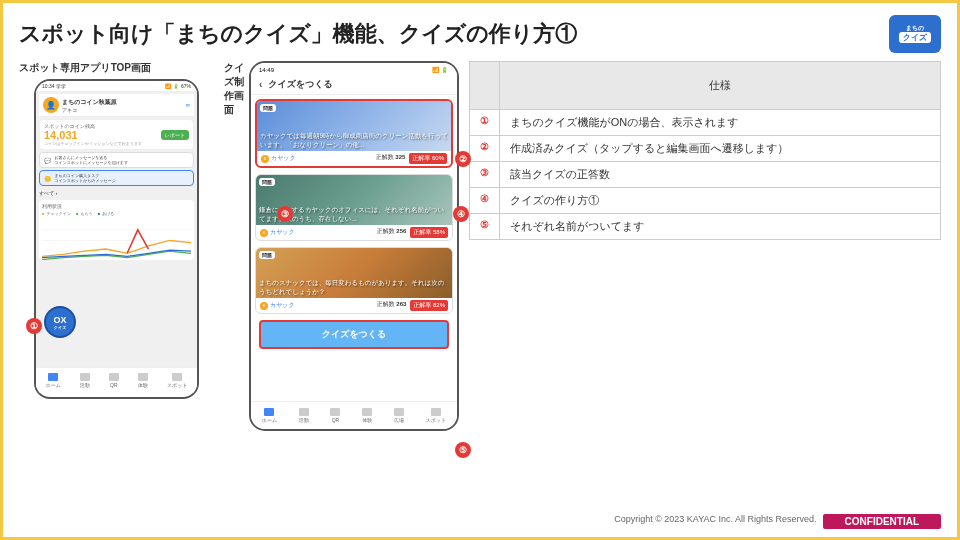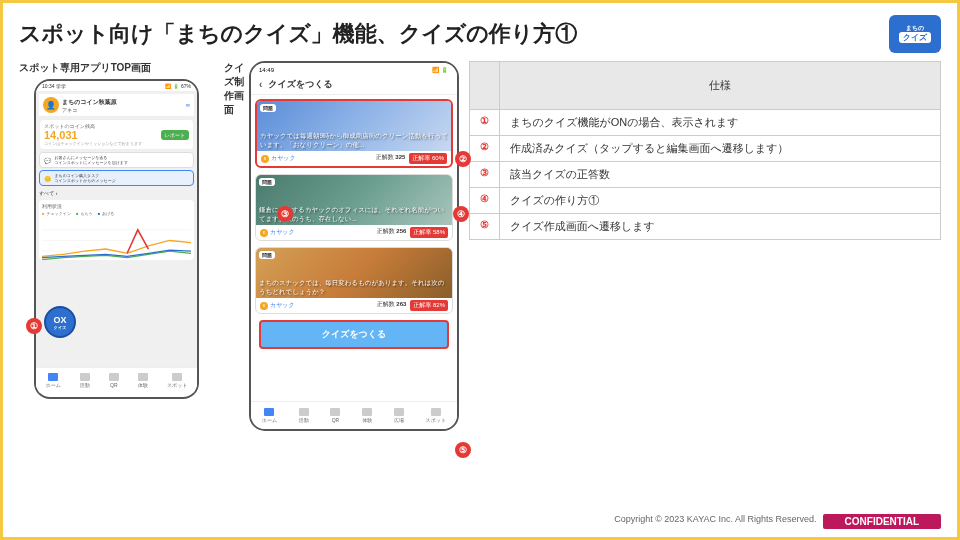--- a/index.html
+++ b/index.html
@@ -733,21 +733,21 @@
             <tr>
               <td style="color: rgb(229, 57, 53); font-weight: bold; font-size: 10px; text-align: center;">③</td>
               <td>該当クイズの正答数</td>
             </tr>
             <tr>
               <td style="color: rgb(229, 57, 53); font-weight: bold; font-size: 10px; text-align: center;">④</td>
               <td>クイズの作り方①</td>
             </tr>
             <tr>
               <td style="color: rgb(229, 57, 53); font-weight: bold; font-size: 10px; text-align: center;">⑤</td>
-              <td>クイズ作成画面へ遷移します</td>
+              <td>それぞれ名前がついてます</td>
             </tr>
           </tbody>
       </table>
     </div>
 
   </div>
 
   <div class="footer">
     <span>Copyright © 2023 KAYAC Inc. All Rights Reserved.</span>
     <span class="confidential-badge">CONFIDENTIAL</span>

